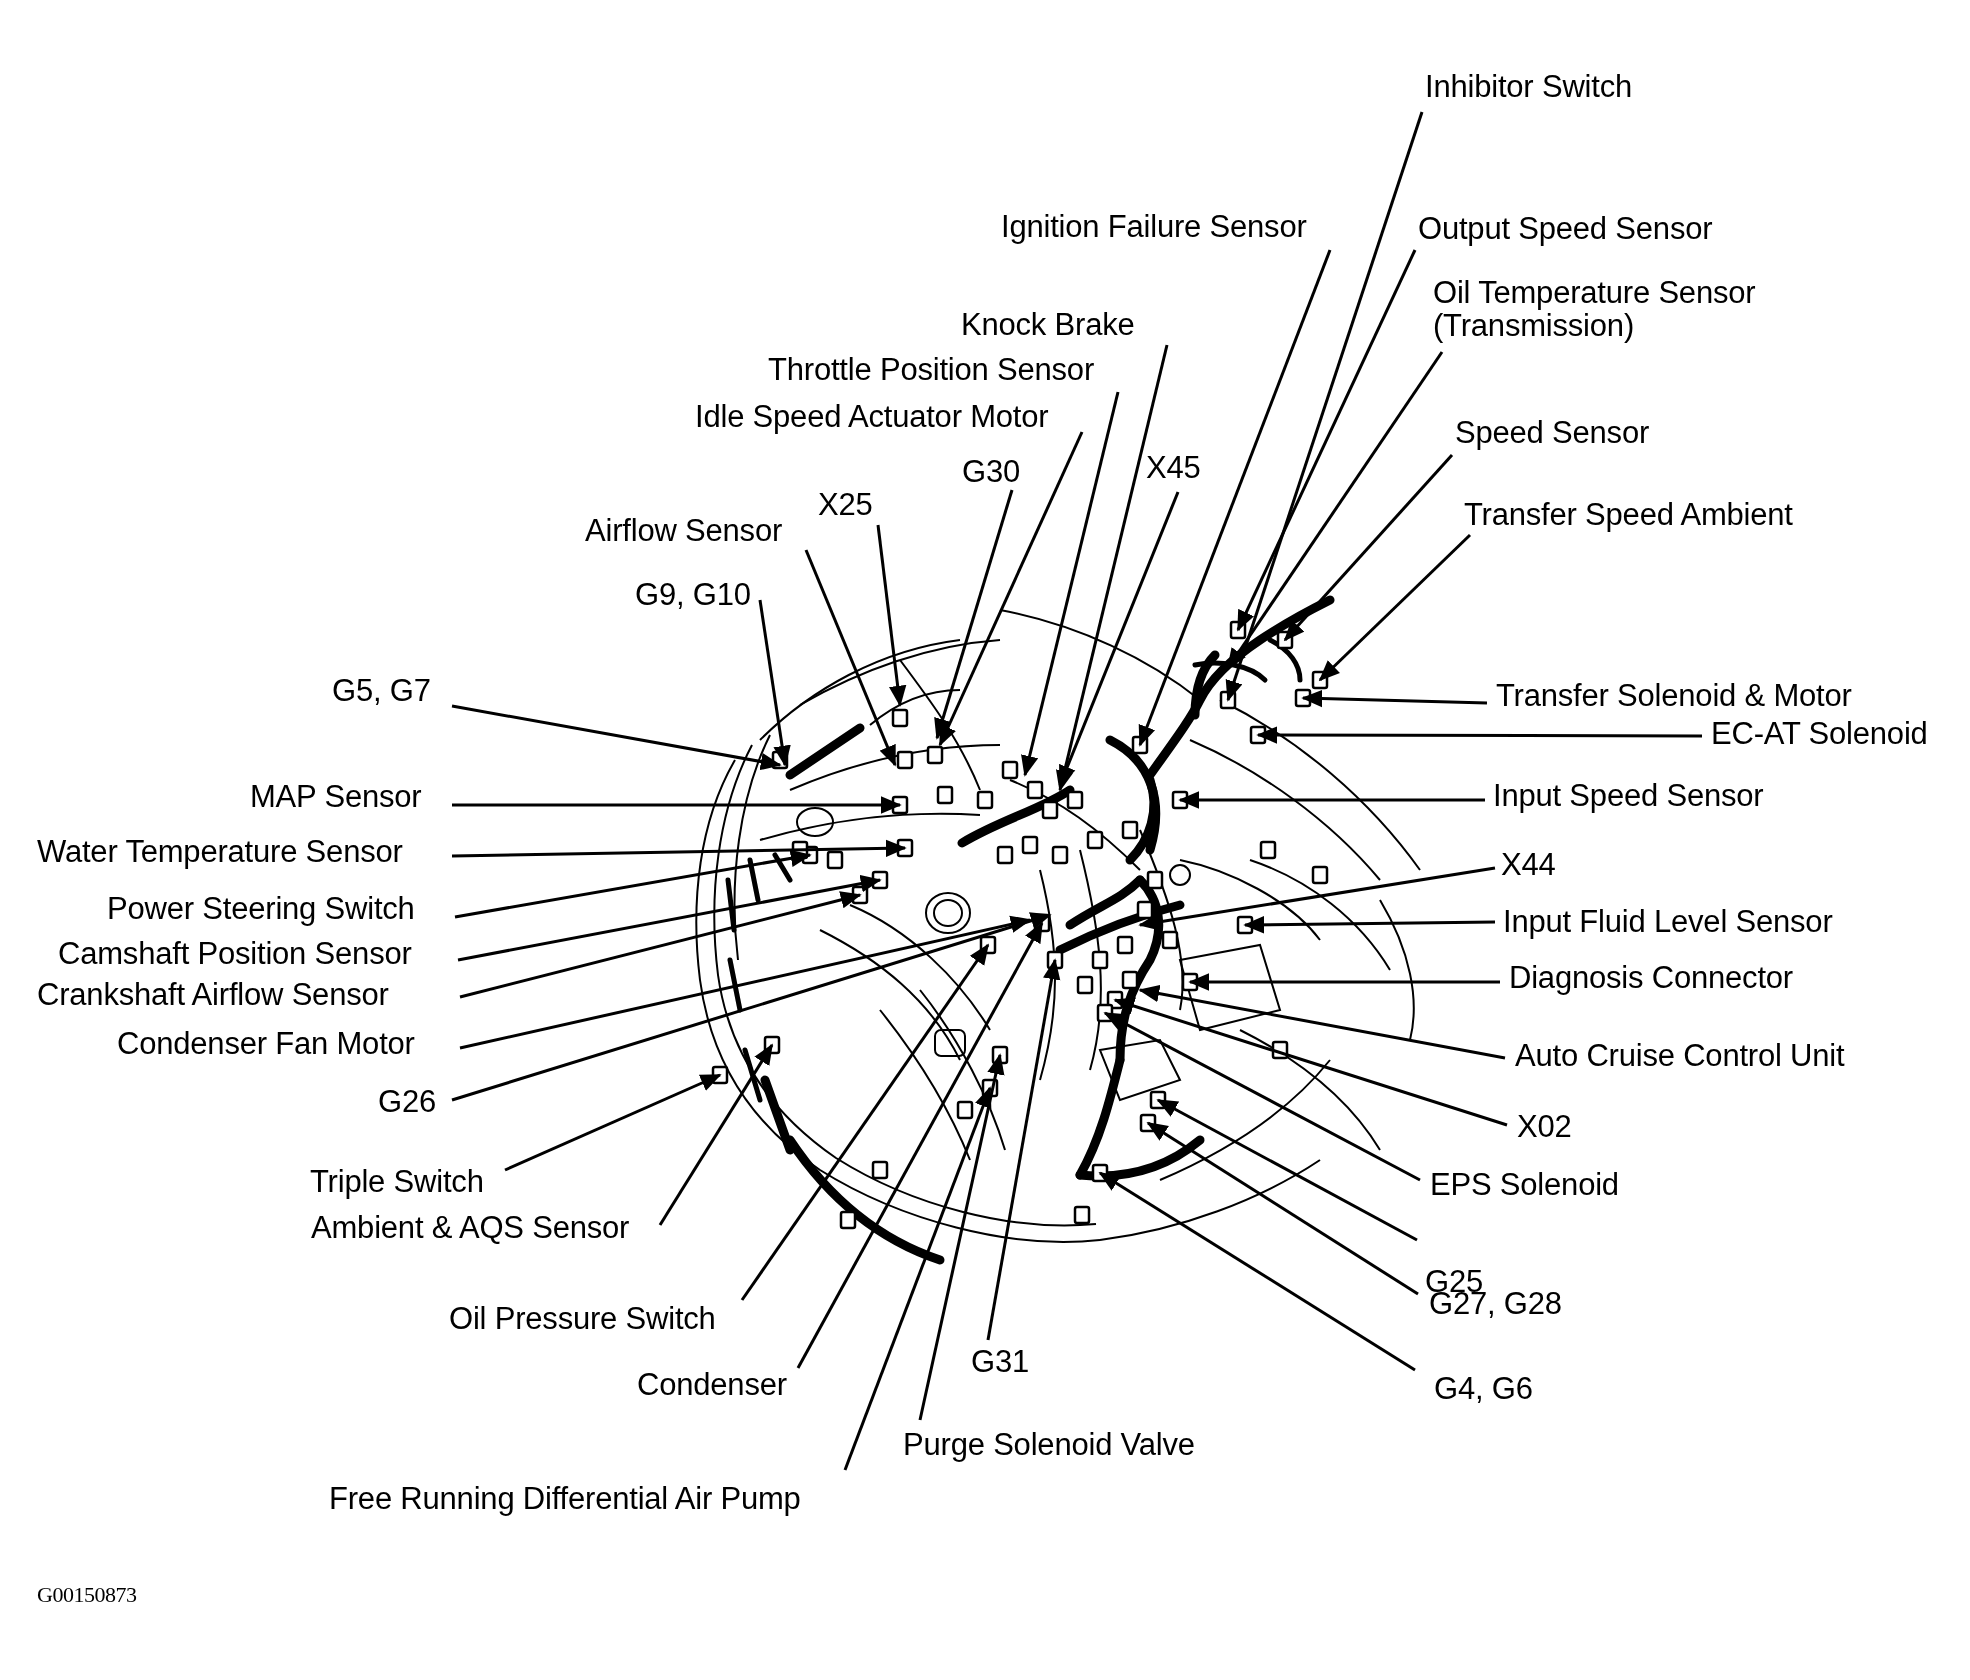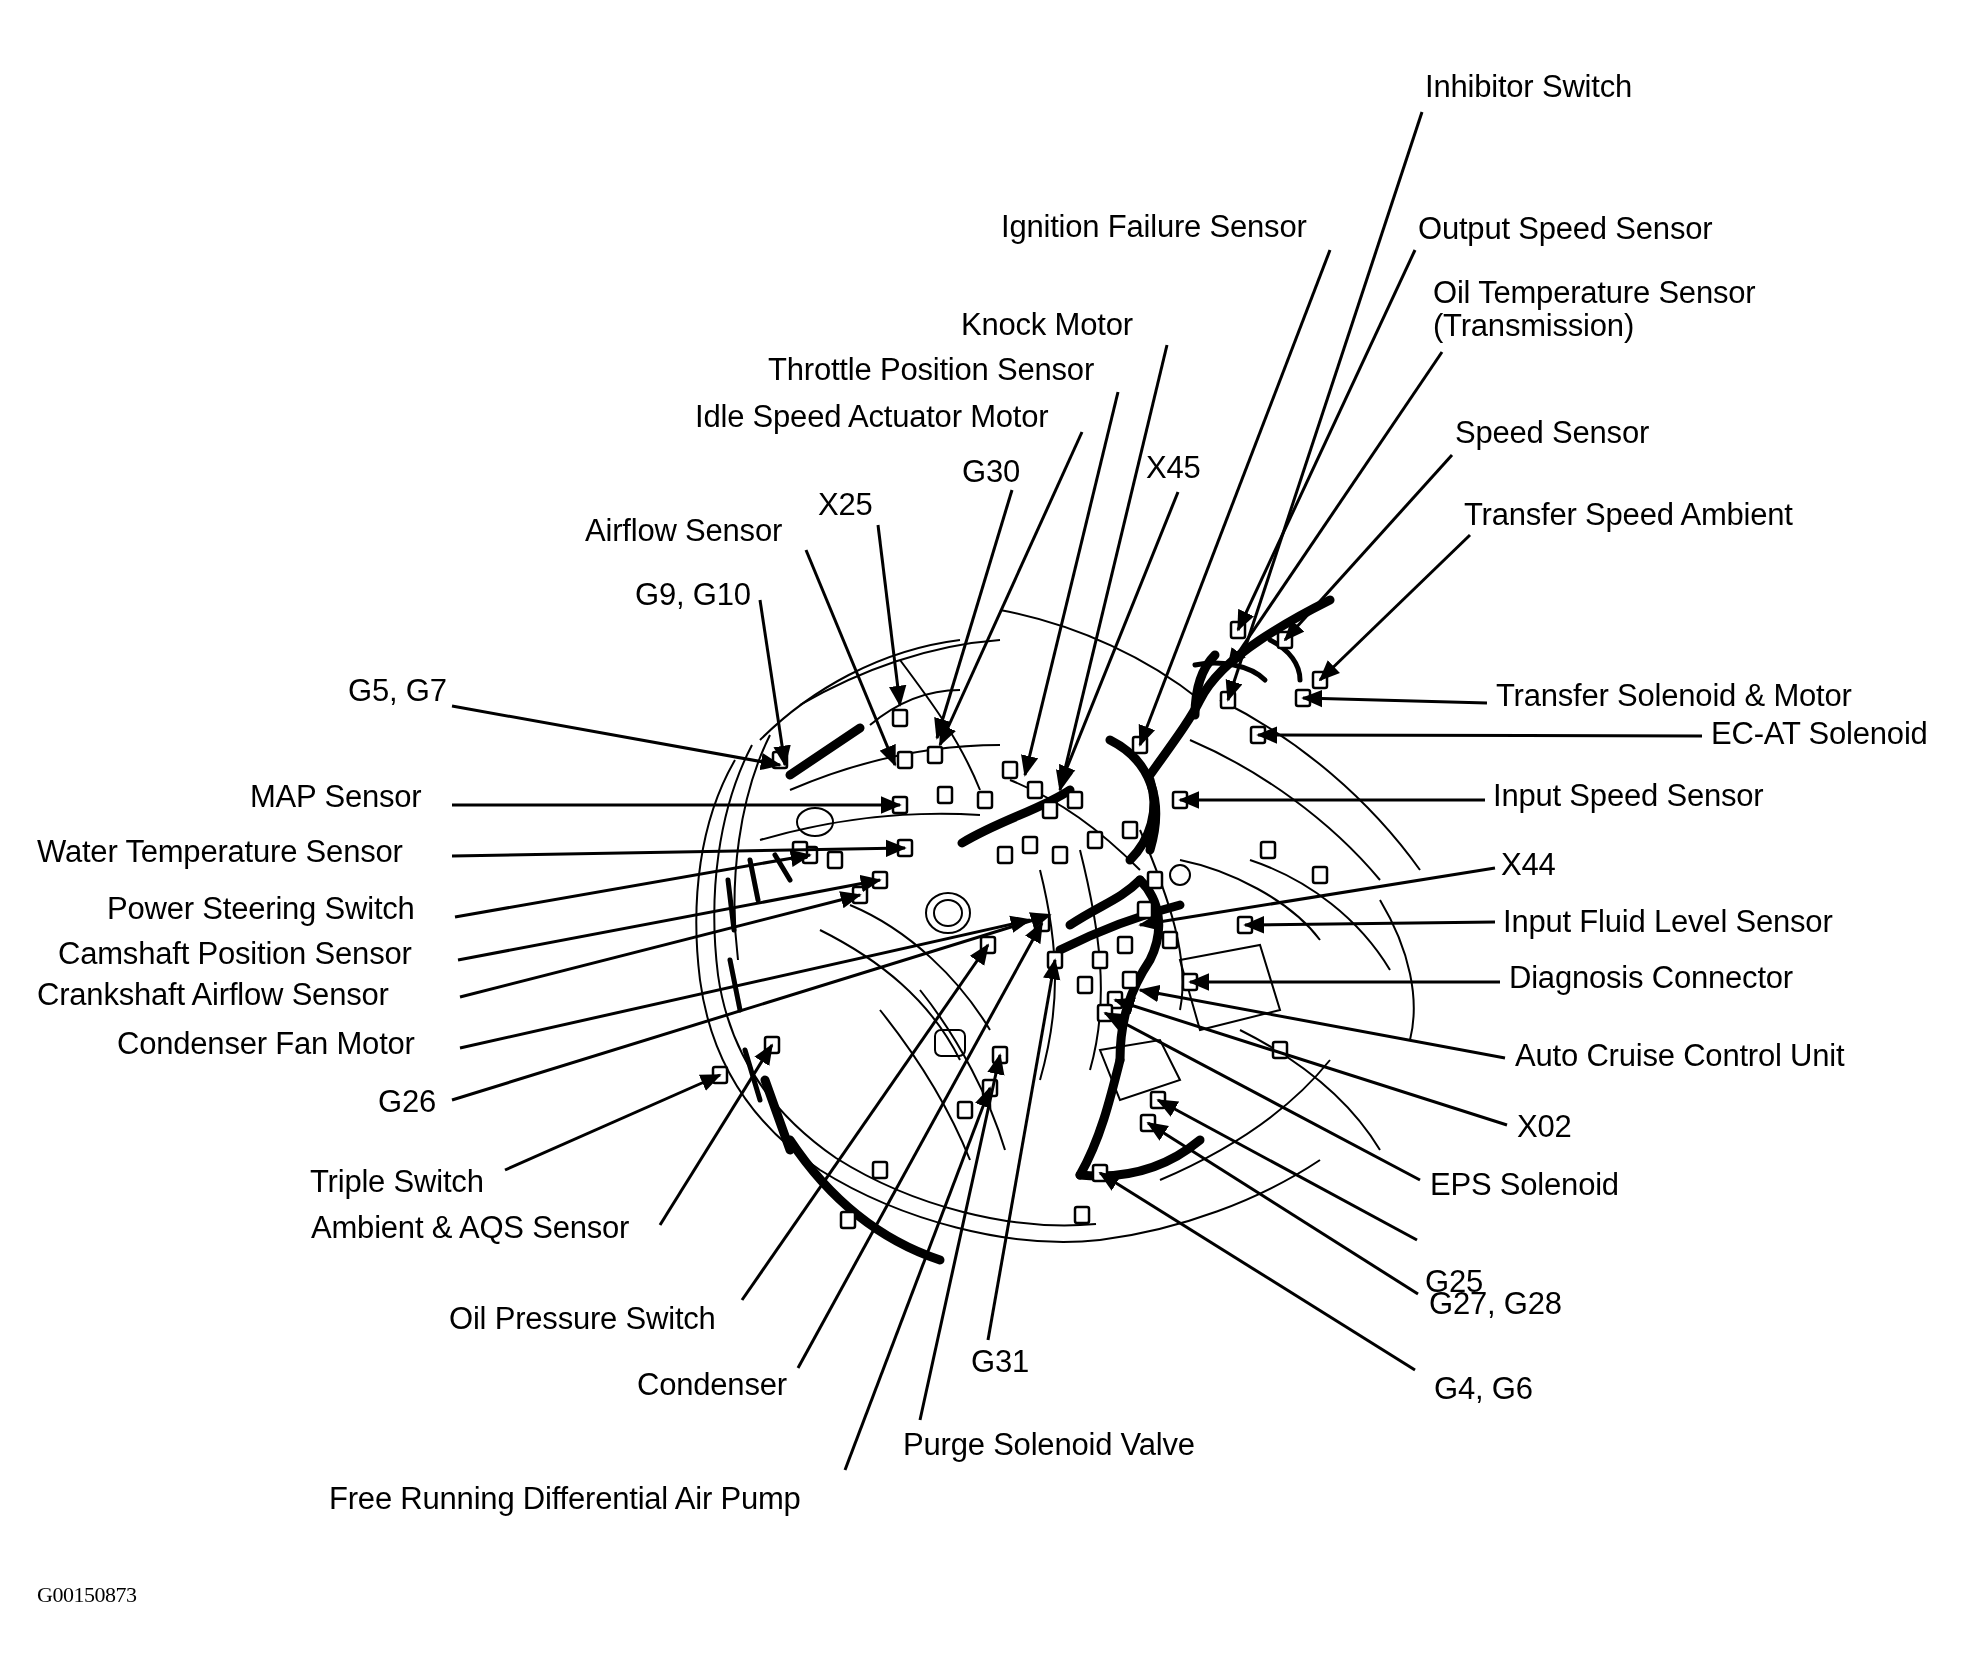--- a/index.html
+++ b/index.html
@@ -196,31 +196,31 @@
       <line x1="845" y1="1470" x2="990" y2="1088" class="lead" marker-end="url(#arrow)"></line>
     </g>
 </svg>
 
 <div>
   <div class="lbl" style="left:1425px;top:70px">Inhibitor Switch</div>
   <div class="lbl" style="left:1001px;top:210px">Ignition Failure Sensor</div>
   <div class="lbl" style="left:1418px;top:212px">Output Speed Sensor</div>
   <div class="lbl" style="left:1433px;top:276px">Oil Temperature Sensor</div>
   <div class="lbl" style="left:1433px;top:309px">(Transmission)</div>
-  <div class="lbl" style="left:961px;top:308px">Knock Motor</div>
+  <div class="lbl" style="left:961px;top:308px">Knock Brake</div>
   <div class="lbl" style="left:768px;top:353px">Throttle Position Sensor</div>
   <div class="lbl" style="left:695px;top:400px">Idle Speed Actuator Motor</div>
   <div class="lbl" style="left:1455px;top:416px">Speed Sensor</div>
   <div class="lbl" style="left:962px;top:455px">G30</div>
   <div class="lbl" style="left:1146px;top:451px">X45</div>
   <div class="lbl" style="left:1464px;top:498px">Transfer Speed Ambient</div>
   <div class="lbl" style="left:818px;top:488px">X25</div>
   <div class="lbl" style="left:585px;top:514px">Airflow Sensor</div>
   <div class="lbl" style="left:635px;top:578px">G9, G10</div>
-  <div class="lbl" style="left:348px;top:674px">G5, G7</div>
+  <div class="lbl" style="left:332px;top:674px">G5, G7</div>
   <div class="lbl" style="left:1496px;top:679px">Transfer Solenoid &amp; Motor</div>
   <div class="lbl" style="left:1711px;top:717px">EC-AT Solenoid</div>
   <div class="lbl" style="left:250px;top:780px">MAP Sensor</div>
   <div class="lbl" style="left:1493px;top:779px">Input Speed Sensor</div>
   <div class="lbl" style="left:37px;top:835px">Water Temperature Sensor</div>
   <div class="lbl" style="left:1501px;top:848px">X44</div>
   <div class="lbl" style="left:107px;top:892px">Power Steering Switch</div>
   <div class="lbl" style="left:1503px;top:905px">Input Fluid Level Sensor</div>
   <div class="lbl" style="left:58px;top:937px">Camshaft Position Sensor</div>
   <div class="lbl" style="left:1509px;top:961px">Diagnosis Connector</div>

